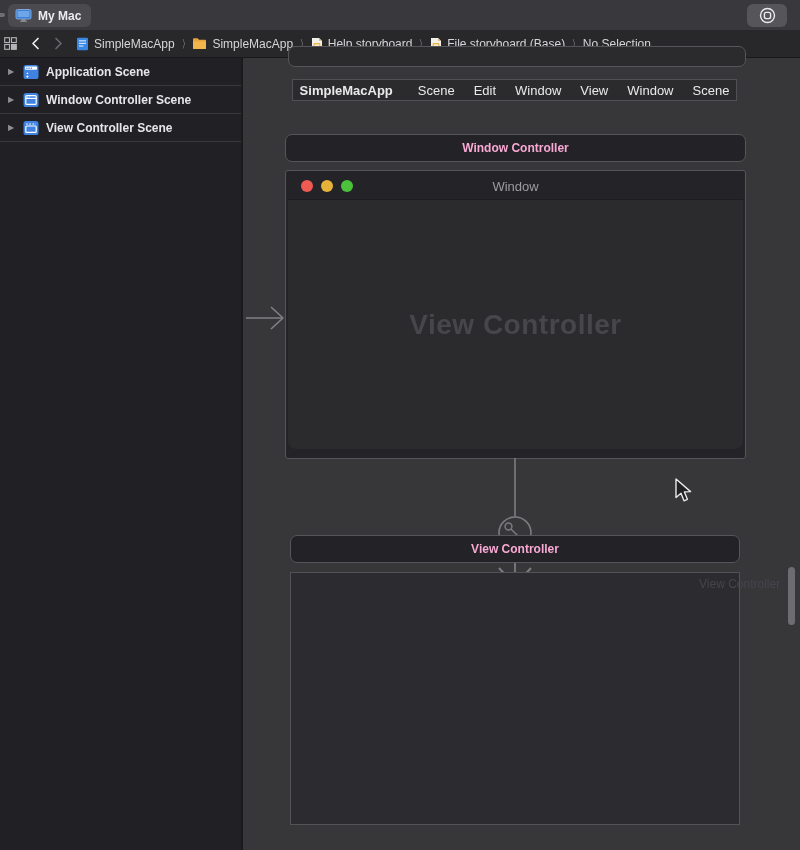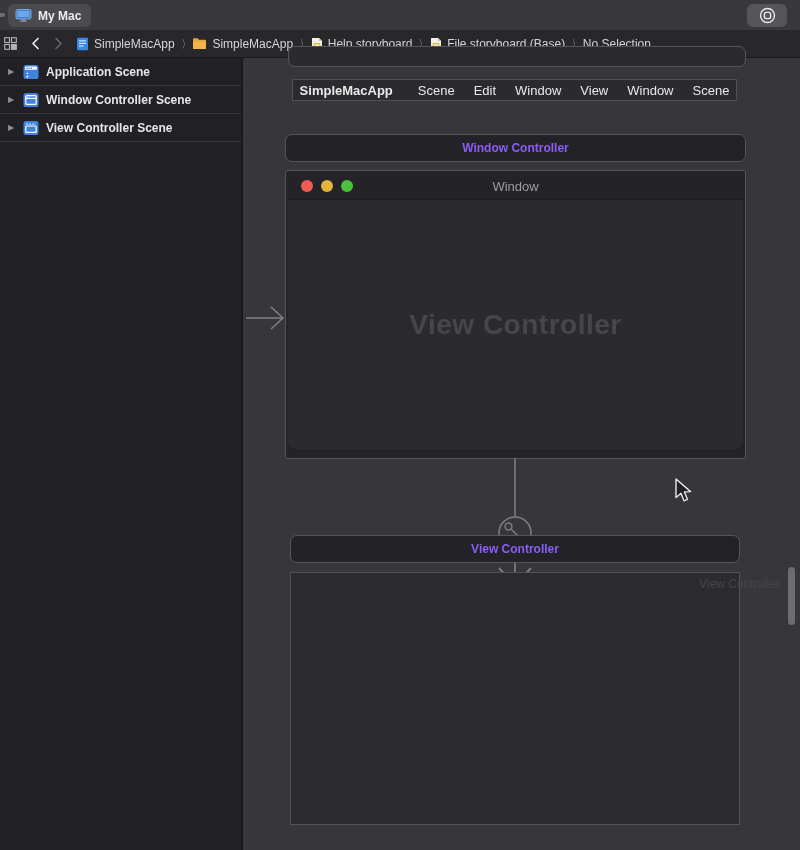--- a/index.html
+++ b/index.html
@@ -50,21 +50,21 @@
 
   
   #menubar-scene { position:absolute; left:47px; top:21px; width:445px; height:22px;
     background:#2b2b2e; border:1px solid #505055; display:flex; align-items:center;
     justify-content:center; gap:19px; font-size:13px; color:#e9e9eb; }
   #menubar-scene .appname { font-weight:700; margin-right:6px; }
 
   
   .scene-bar { position:absolute; background:#232327; border:1px solid #55555a;
     border-radius:7px; display:flex; align-items:center; justify-content:center;
-    font-size:12px; font-weight:700; color:#8b5cf6; }
+    font-size:12px; font-weight:700; color:#f9a8d4; }
 
   
   #wc-frame { position:absolute; left:40px; top:112px; width:461px; height:289px;
     border:1px solid #55555a; border-radius:3px; background:#242428; }
   #wc-window { position:absolute; left:2px; top:2px; right:2px; bottom:9px;
     border-radius:5px 5px 8px 8px; background:#2b2b2e; overflow:hidden; }
   #wc-titlebar { height:27px; background:#242428; border-bottom:1px solid #1d1d20;
     display:flex; align-items:center; position:relative; }
   .traffic { width:12px; height:12px; border-radius:50%; }
   #wc-titlebar .title { position:absolute; left:0; right:0; text-align:center;

